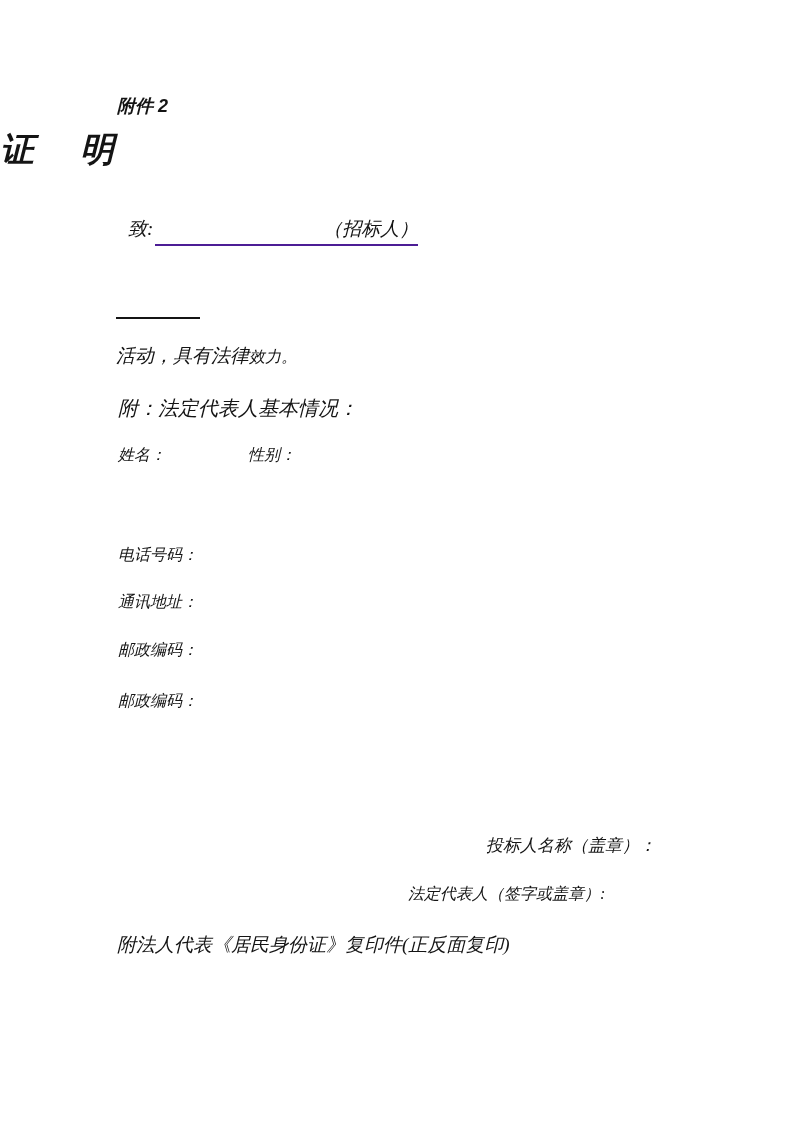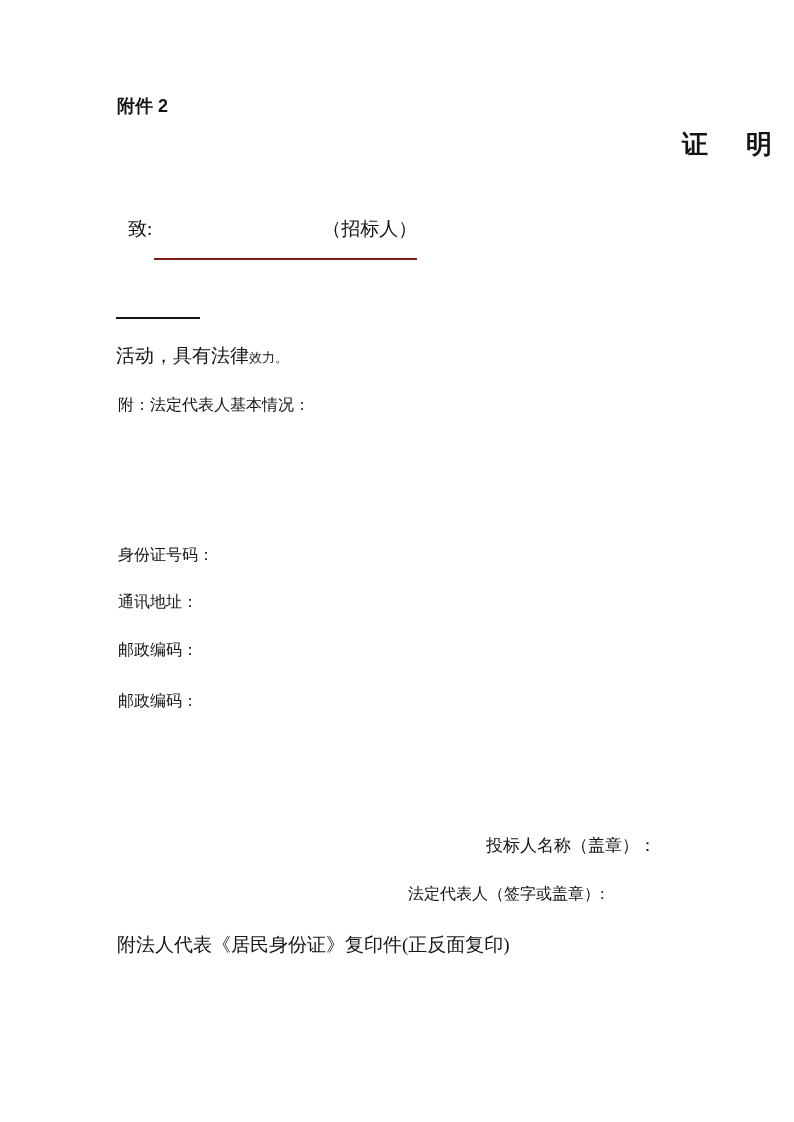--- a/index.html
+++ b/index.html
@@ -8,70 +8,71 @@
     background: #ffffff;
   }
   .page {
     position: relative;
     width: 794px;
     height: 1122px;
     background: #ffffff;
     color: #141414;
     font-family: "Liberation Serif", "DejaVu Serif", serif;
     overflow: hidden;
+    font-style: italic;
   }
   .abs { position: absolute; white-space: nowrap; }
 
   .attachment-label {
     left: 117px; top: 94px;
     font-family: "Liberation Sans", "DejaVu Sans", sans-serif;
     font-weight: bold;
     font-size: 18px;
   }
   .doc-title {
-    left: 0; right: 16px; top: 127px;
-    text-align: right;
+    left: 0; right: 7px; top: 127px;
+    text-align: left;
     font-family: "Liberation Sans", "DejaVu Sans", sans-serif;
     font-weight: bold;
-    font-size: 26px;
+    font-size: 34px;
     letter-spacing: 6px;
   }
   .to-line {
     left: 128px; top: 216px;
     font-size: 19px;
   }
   .to-underlined {
     display: inline-block;
-    border-bottom: 2px solid #7f1d1d;
-    padding-bottom: 16px;
+    border-bottom: 2px solid #4c1d95;
+    padding-bottom: 2px;
     margin-left: 2px;
   }
   .blank-recipient {
     display: inline-block;
     width: 168px;
     height: 1px;
   }
   .paragraph {
     left: 116px; top: 291px;
     font-size: 19px;
     line-height: 43px;
   }
   .para-line { white-space: nowrap; }
   .blank-name {
     display: inline-block;
     width: 84px;
     height: 1px;
     border-bottom: 2px solid #141414;
     margin-right: 2px;
   }
-  .small-text { font-size: 13px; }
+  .small-text { font-size: 16px; }
 
   .section-heading {
     left: 118px; top: 395px;
-    font-size: 16px;
+    font-size: 20px;
   }
   .field-row {
     left: 118px;
     font-size: 16px;
   }
   .row-name-gender { top: 445px; }
   .row-age-duty   { top: 493px; }
   .row-id         { top: 545px; }
   .row-address    { top: 592px; text-align: right; }
   .row-phone      { top: 640px; }
@@ -112,23 +113,26 @@
     <div class="para-line">
       <span class="blank-name"></span>
     </div>
     <div class="para-line">
       <span>活动，具有法律</span><span class="small-text">效力。</span>
     </div>
   </div>
 
   <div class="abs section-heading">附：法定代表人基本情况：</div>
 
+  <div class="abs field-row row-name-gender">
+    <span class="f-col1">姓名：</span><span>性别：</span>
+  </div>
 
 
-  <div class="abs field-row row-id">身份证号码：</div>
+  <div class="abs field-row row-id">电话号码：</div>
 
   <div class="abs field-row row-address">通讯地址：</div>
 
   <div class="abs field-row row-phone">邮政编码：</div>
 
   <div class="abs field-row row-postal">邮政编码：</div>
 
   <div class="abs sig-bidder">投标人名称（盖章）：</div>
 
   <div class="abs sig-rep">法定代表人（签字或盖章）:</div>

